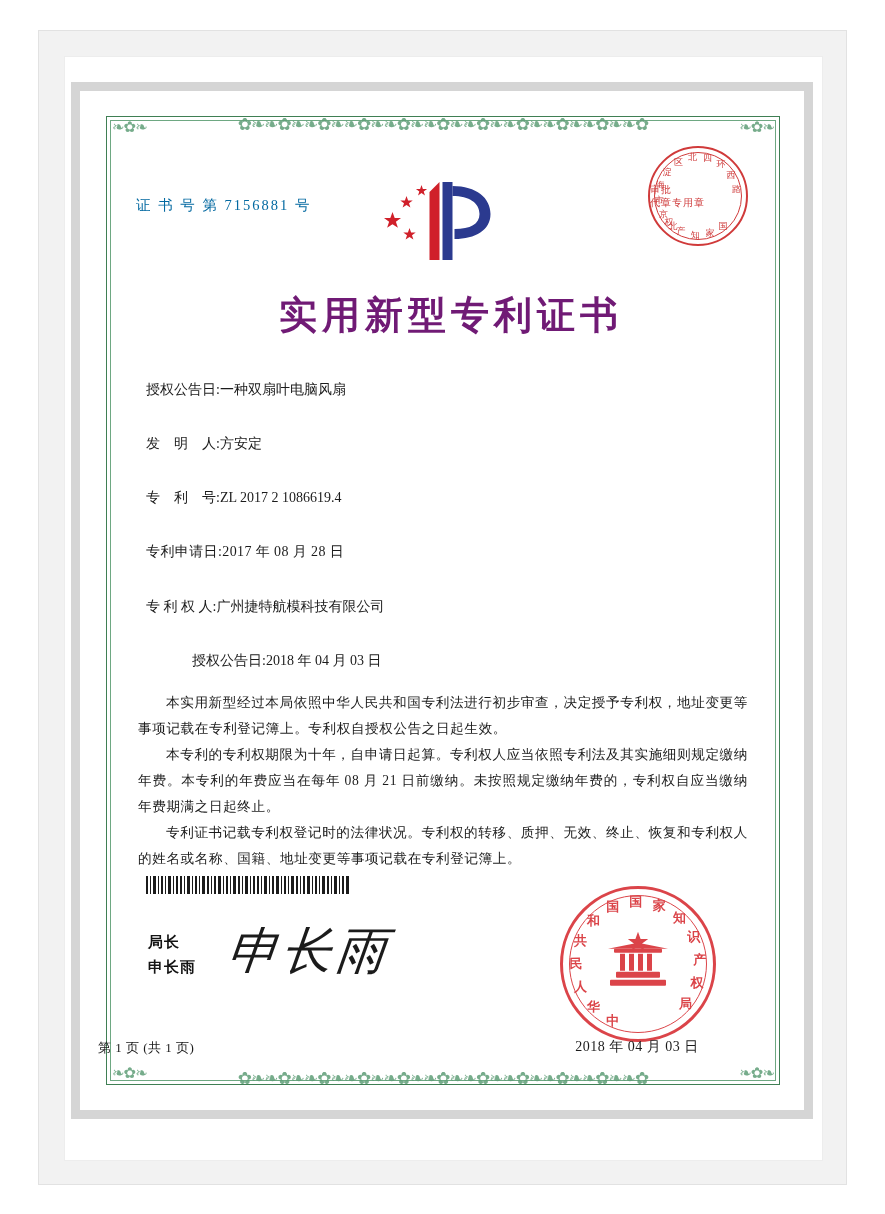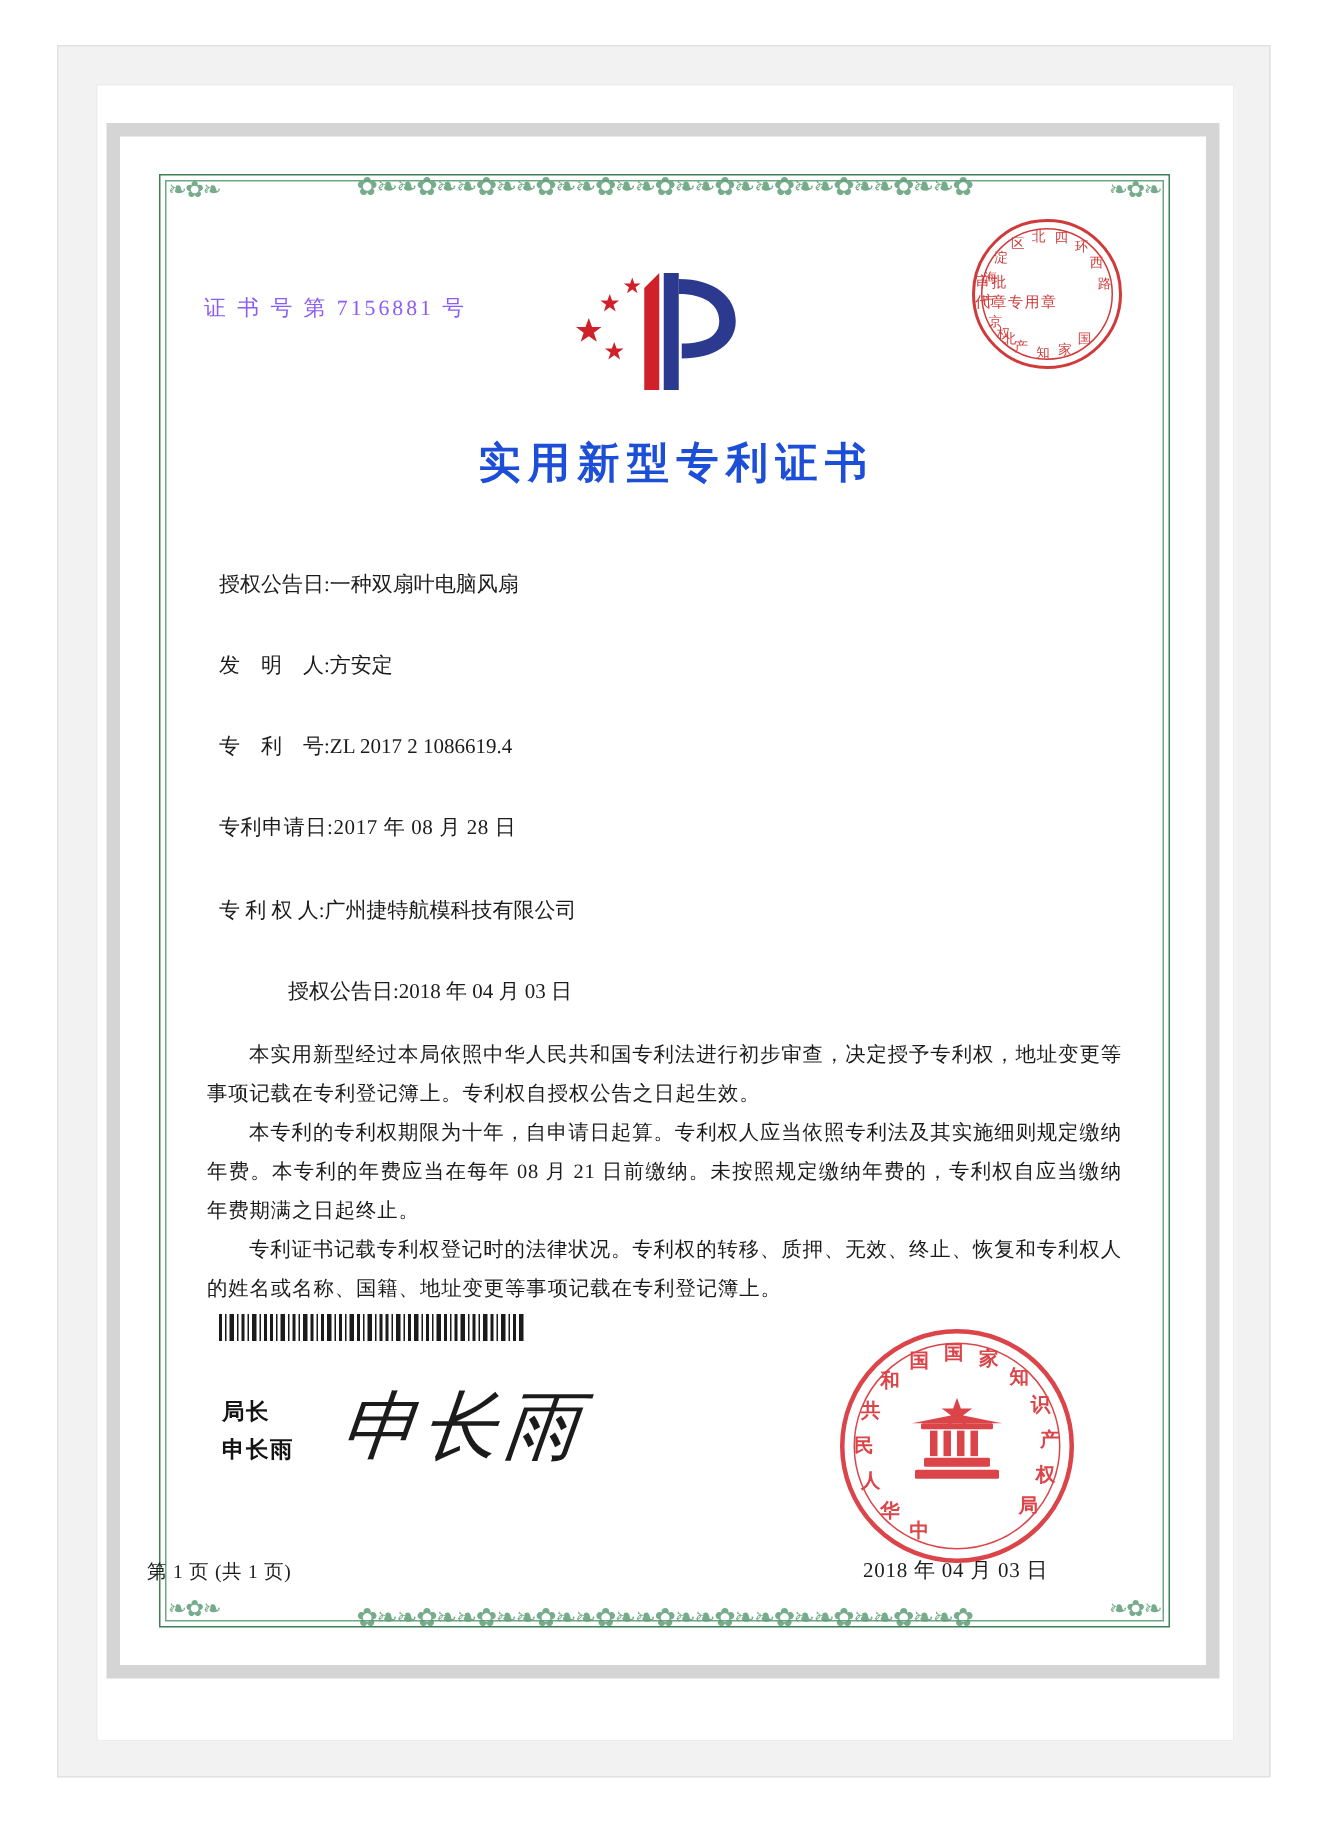--- a/index.html
+++ b/index.html
@@ -99,21 +99,21 @@
   .orn-tr { top: 12px; right: 14px; }
   .orn-bl { bottom: 12px; left: 14px; }
   .orn-br { bottom: 12px; right: 14px; }
 
   
   .cert-no {
     position: absolute;
     left: 38px;
     top: 88px;
     font-size: 14.5px;
-    color: #8b5cf6;
+    color: #0369a1;
     letter-spacing: 2px;
     font-family: "Liberation Serif", serif;
   }
   .logo {
     position: absolute;
     left: 50%;
     top: 68px;
     transform: translateX(-50%);
     width: 125px;
     height: 90px;
@@ -157,24 +157,24 @@
     line-height: 11px;
     text-align: center;
   }
 
   .title {
     position: absolute;
     left: 16px;
     right: 0;
     top: 182px;
     text-align: center;
-    font-size: 28px;
+    font-size: 38px;
     font-weight: bold;
     letter-spacing: 5px;
-    color: #1d4ed8;
+    color: #701a75;
     font-family: "Liberation Serif", serif;
   }
 
   
   .field {
     position: absolute;
     left: 48px;
     font-size: 14px;
     color: #1b1b1b;
     white-space: nowrap;

